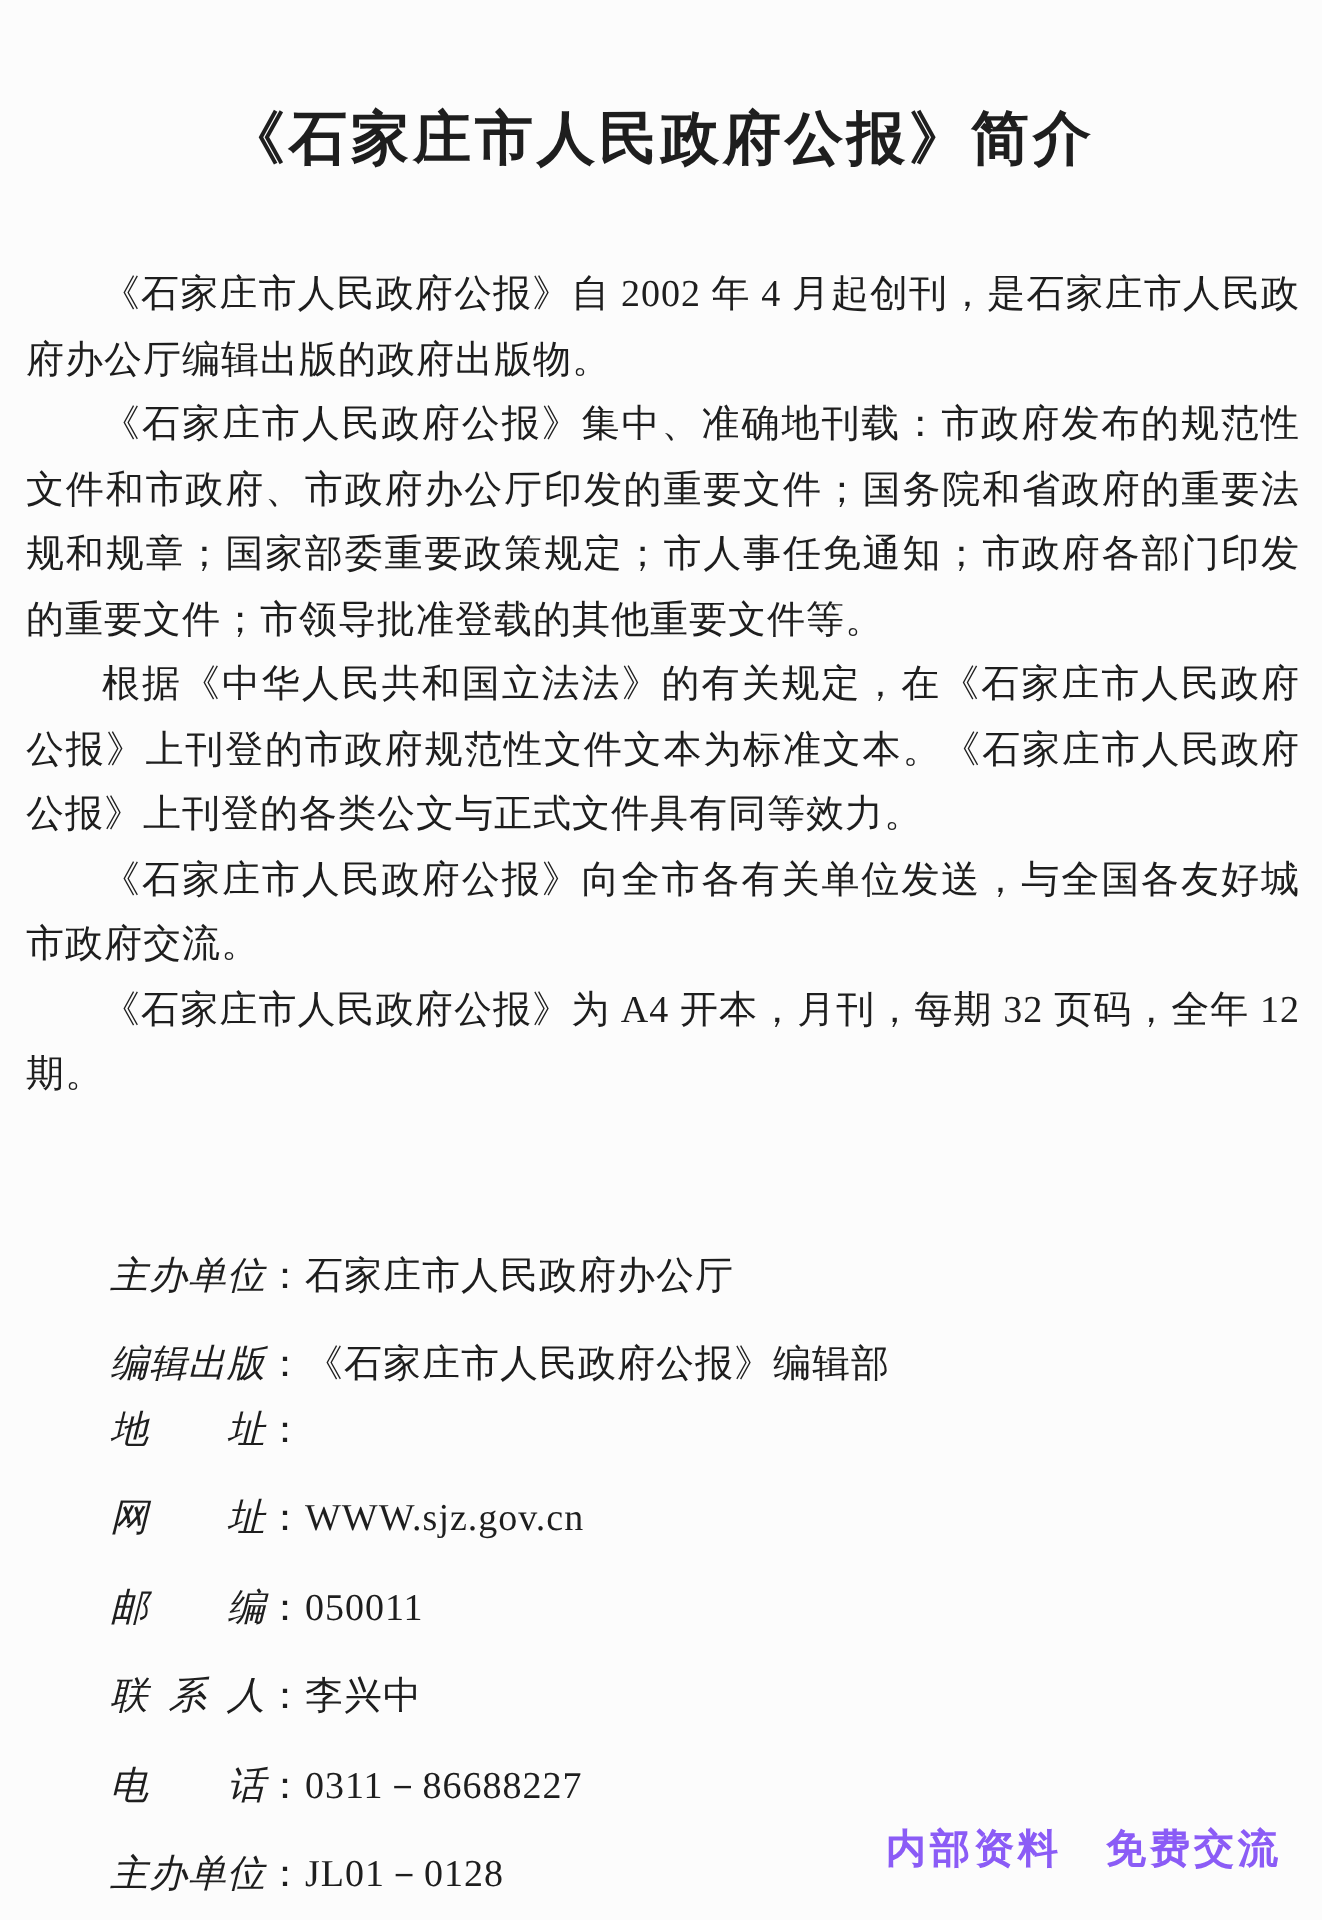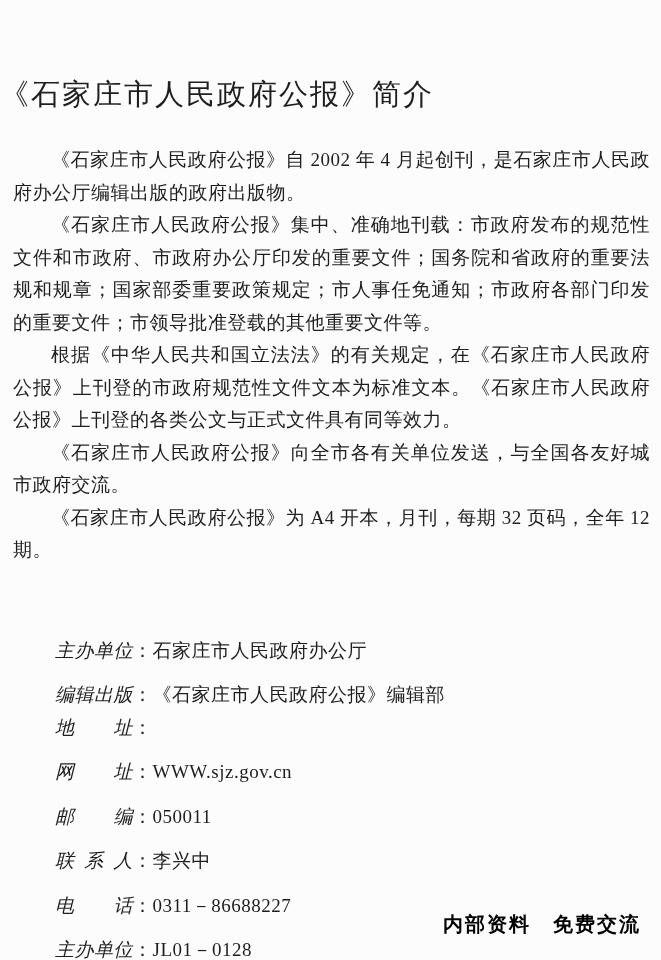--- a/index.html
+++ b/index.html
@@ -10,29 +10,29 @@
     height: 960px;
     margin: 0 auto;
     background: #fcfcfc;
     color: #1e1e1e;
     font-family: "Liberation Serif", "DejaVu Serif", serif;
     overflow: hidden;
     box-sizing: border-box;
   }
   .title {
     margin: 0;
-    padding-top: 76px;
-    text-align: left;
+    padding-top: 52px;
+    text-align: center;
     font-size: 29px;
     line-height: 36px;
-    font-weight: 400;
+    font-weight: 700;
     letter-spacing: 2px;
   }
   .body-text {
-    margin: 32px 11px 0 13px;
+    margin: 44px 11px 0 13px;
     font-size: 19px;
     line-height: 32.5px;
     text-align: justify;
     text-justify: inter-character;
     letter-spacing: 0.5px;
   }
   .body-text p {
     margin: 0;
     text-indent: 2em;
   }
@@ -59,21 +59,21 @@
   .info-colon { flex: 0 0 auto; }
   .info-value { flex: 0 0 auto; margin-top: 12px; }
   .footer-note {
     position: absolute;
     right: 20px;
     bottom: 22px;
     font-family: "Liberation Sans", "DejaVu Sans", sans-serif;
     font-weight: 700;
     font-size: 20px;
     letter-spacing: 2px;
-    color: #000000;
+    color: #8b5cf6;
   }
 </style>
 </head>
 <body>
 
 <div class="page">
 
   <h1 class="title">《石家庄市人民政府公报》简介</h1>
 
   <div class="body-text">

